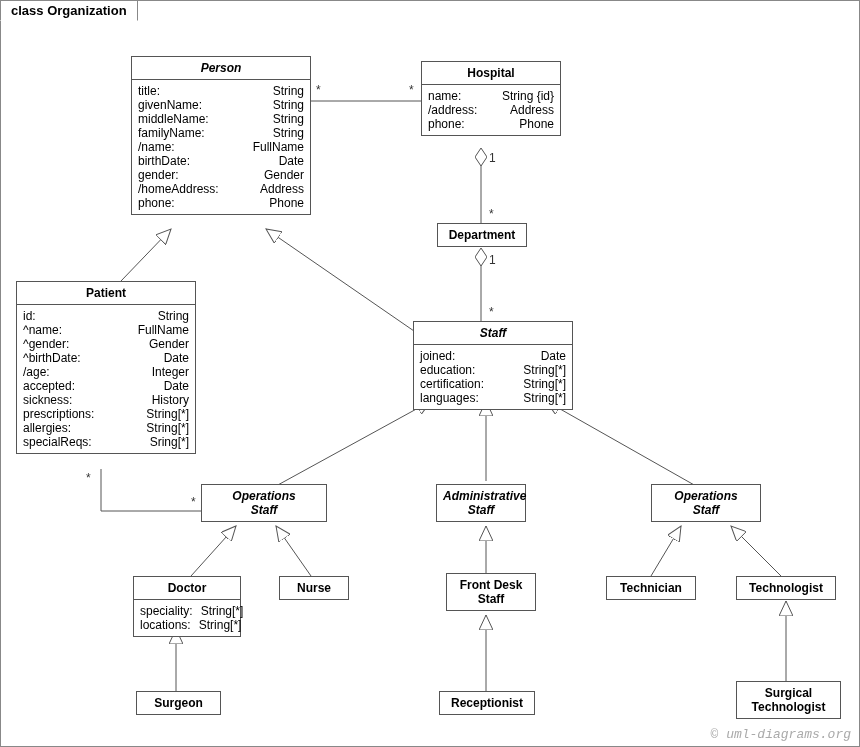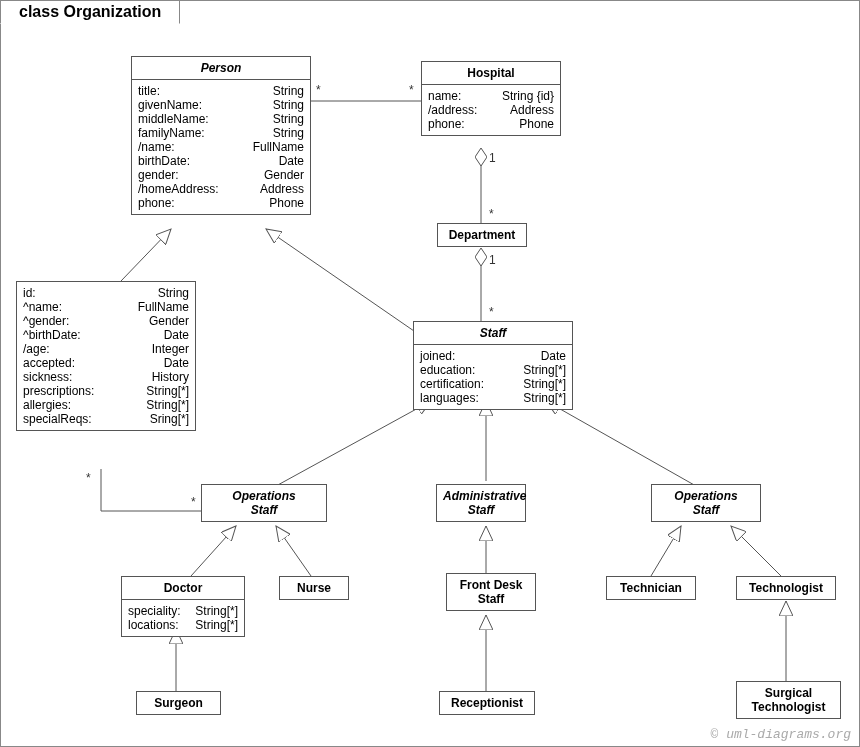--- a/index.html
+++ b/index.html
@@ -15,24 +15,24 @@
     height: 747px;
     border: 1px solid #888;
     box-sizing: border-box;
   }
   .tab {
     position: absolute;
     top: -1px;
     left: -1px;
     border: 1px solid #888;
     border-bottom: 1px solid white;
-    padding: 2px 18px;
+    padding: 2px 10px;
     background: white;
     font-weight: bold;
-    font-size: 16px;
+    font-size: 13px;
   }
   .cls {
     position: absolute;
     border: 1px solid #555;
     background: white;
     box-sizing: border-box;
   }
   .cls-title {
     text-align: center;
     font-weight: bold;
@@ -188,20 +188,21 @@
           <span>Phone</span>
         </div>
       </div>
   </div>
 
   <div class="cls" style="left:436px;top:222px;width:90px">
     <div class="cls-title plain" style="border-bottom:none">Department</div>
   </div>
 
   <div class="cls" style="left:15px;top:280px;width:180px">
+    <div class="cls-title plain">Patient</div>
     <div class="cls-body">
         <div class="row">
           <span>id:</span>
           <span>String</span>
         </div>
         <div class="row">
           <span>^name:</span>
           <span>FullName</span>
         </div>
         <div class="row">
@@ -272,21 +273,21 @@
       <span>Administrative</span><br><span>Staff</span>
     </div>
   </div>
 
   <div class="cls" style="left:650px;top:483px;width:110px">
     <div class="cls-title" style="border-bottom:none">
       <span>Operations</span><br><span>Staff</span>
     </div>
   </div>
 
-  <div class="cls" style="left:120px;top:575px;width:124px">
+  <div class="cls" style="left:132px;top:575px;width:108px">
     <div class="cls-title plain">Doctor</div>
     <div class="cls-body">
         <div class="row">
           <span>speciality:</span>
           <span>String[*]</span>
         </div>
         <div class="row">
           <span>locations:</span>
           <span>String[*]</span>
         </div>

